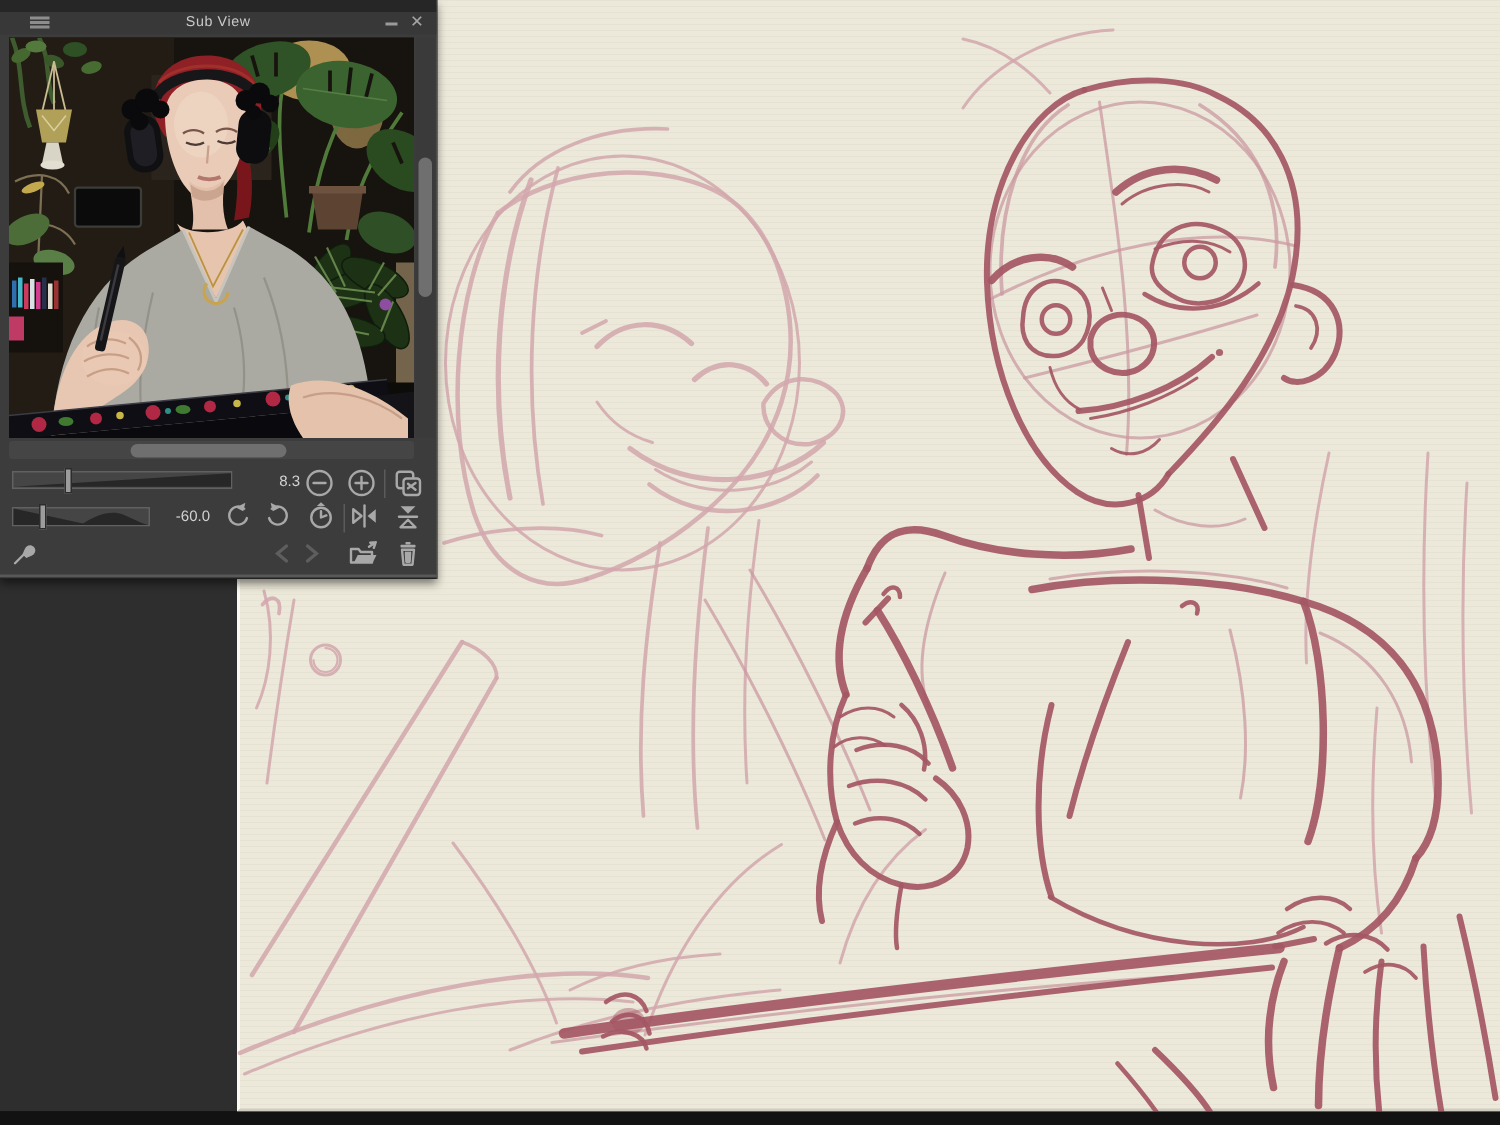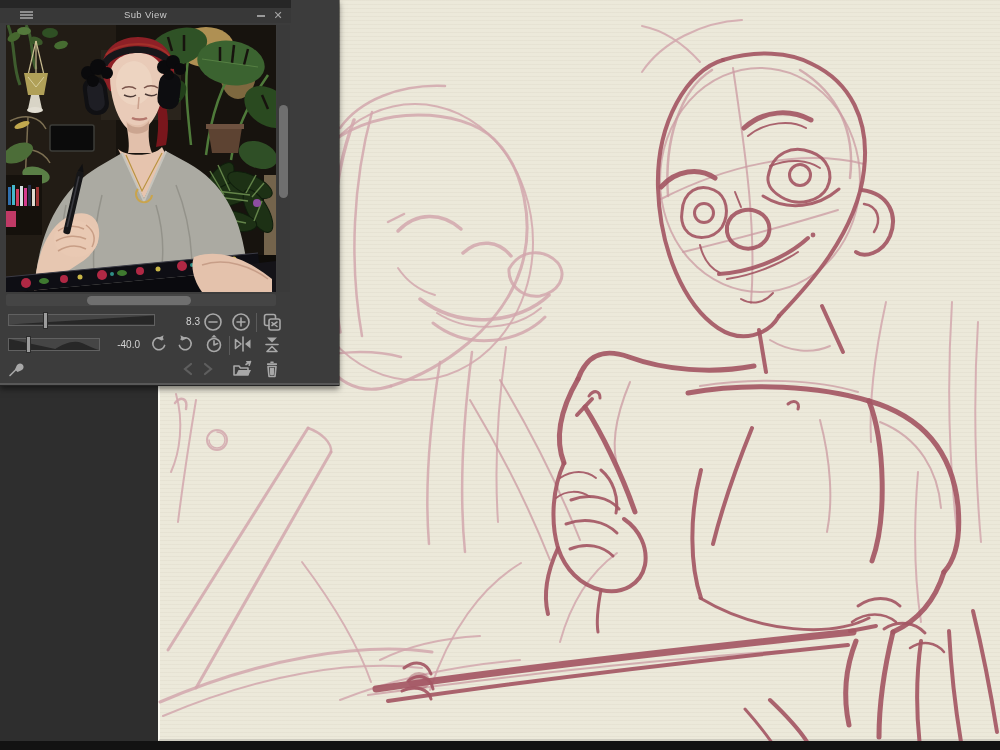--- a/index.html
+++ b/index.html
@@ -8,21 +8,21 @@
   
   .side-col{position:absolute;left:0;top:0;width:158px;height:741px;background:var(--app-side,#2e2e2e);}
   .canvas{position:absolute;left:158px;top:0;width:842px;height:741px;background:var(--canvas,#ece9da);
     border-left:2px solid #fbfaf2;border-bottom:2px solid #cfccc0;box-sizing:border-box;}
   .canvas .tex{position:absolute;inset:0;
     background:repeating-linear-gradient(180deg,rgba(120,108,84,.05) 0 1px,rgba(0,0,0,0) 1px 4px);}
   .canvas svg{position:absolute;left:-2px;top:0;}
   .letterbox{position:absolute;left:0;top:741px;width:1000px;height:9px;background:var(--letterbox,#121212);}
   
   .panel{position:absolute;left:0;top:0;width:291px;height:386px;background:var(--panel-bg,#3c3c3c);
-    box-shadow:1px 0 0 rgba(0,0,0,.45),0 3px 6px rgba(0,0,0,.5);padding-left:48px;}
+    box-shadow:1px 0 0 rgba(0,0,0,.45),0 3px 6px rgba(0,0,0,.5);}
   .panel .bottom-edge{position:absolute;left:0;bottom:0;width:100%;height:3px;background:#585858;border-bottom:1px solid #222;box-sizing:border-box;}
   .top-strip{position:absolute;left:0;top:0;width:291px;height:8px;background:var(--panel-top,#262626);}
   .titlebar{position:absolute;left:0;top:8px;width:291px;height:15px;background:var(--titlebar,#383838);}
   .title{position:absolute;left:0;top:1px;width:100%;text-align:center;font-size:9.5px;letter-spacing:.4px;
     color:var(--title-text,#c8c8c8);}
   .hamburger{position:absolute;left:20px;top:3px;width:13px;height:9px;cursor:default;}
   .hamburger i{display:block;height:2px;margin-bottom:1px;background:#8d8d8d;}
   .winbtn{position:absolute;top:0;width:16px;height:15px;display:flex;align-items:center;justify-content:center;}
   .minbtn{right:22px;} .minbtn i{display:block;width:8px;height:2px;background:#9a9a9a;}
   .closebtn{right:5px;font-size:11px;color:#a5a5a5;line-height:1;}
@@ -428,21 +428,21 @@
           <path class="ic" stroke-width="1.2" d="M 11,14.5 L 16,11 M 16,15.5 L 11,11.5"></path>
         </svg>
       </div>
 
       <svg class="ctl" style="left:8px;top:30px" width="92" height="13" viewBox="0 0 92 13">
         <rect x=".5" y=".5" width="91" height="12" fill="#454545" stroke="#616161"></rect>
         <polygon points="1,1 52,12 1,12" fill="#272727"></polygon>
         <path d="M 46,12 C 56,5 66,2 74,5 C 80,7.5 86,11 91,12 Z" fill="#272727"></path>
       </svg>
       <div class="handle" style="left:26px;top:28px"></div>
-      <div class="val" style="left:92px;top:31px;width:48px">-40.0</div>
+      <div class="val" style="left:92px;top:31px;width:48px">-60.0</div>
       <div class="ctl btn" style="left:148px;top:26px">
         <svg width="20" height="20">
           <path class="ic" d="M 14.8,5.2 A 6,6 0 1 0 16.6,11.4"></path>
           <path class="icf" d="M 15.6,1.2 L 14.2,6.8 L 9.2,4.4 Z"></path>
         </svg>
       </div>
       <div class="ctl btn" style="left:176px;top:26px">
         <svg width="20" height="20">
           <path class="ic" d="M 5.2,5.2 A 6,6 0 1 1 3.4,11.4"></path>
           <path class="icf" d="M 4.4,1.2 L 5.8,6.8 L 10.8,4.4 Z"></path>

